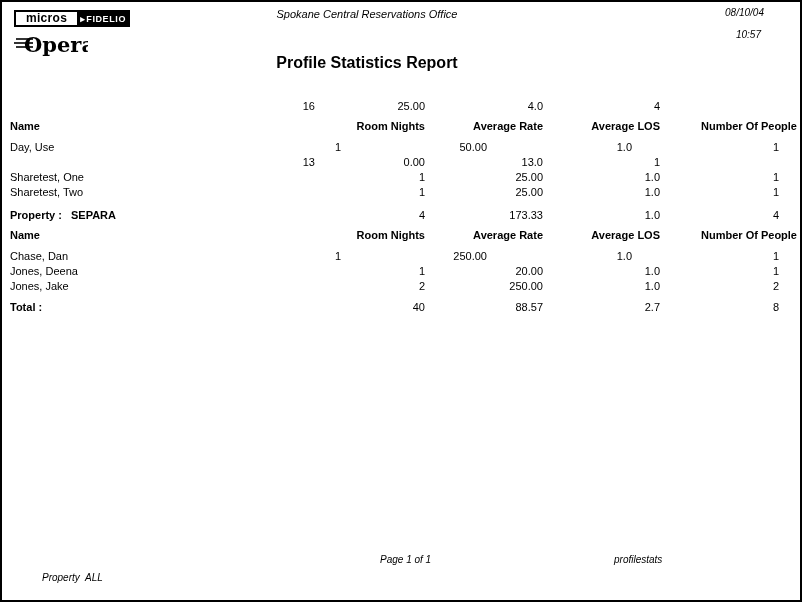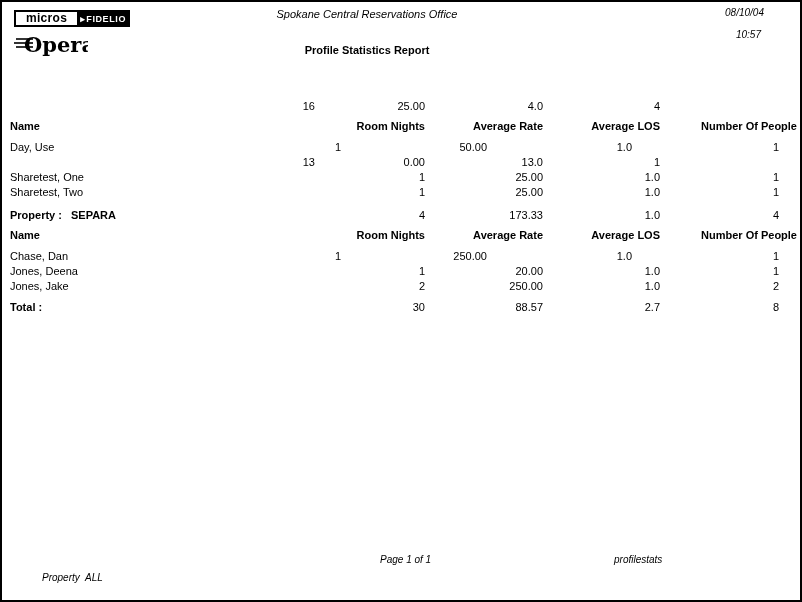--- a/index.html
+++ b/index.html
@@ -48,21 +48,21 @@
   .logo-opera { position: absolute; left: 12px; top: 27px; }
 
   
   .header-center {
     position: absolute;
     top: 6px; left: 0;
     width: 730px;
     text-align: center;
   }
   .office-name { font-style: italic; font-size: 11px; }
-  .report-title { margin-top: 24px; font-weight: bold; font-size: 11px; }
+  .report-title { margin-top: 34px; font-weight: bold; font-size: 16px; }
 
   .header-date {
     position: absolute; top: 5px; right: 36px;
     font-style: italic; font-size: 10px;
   }
   .header-time {
     position: absolute; top: 27px; right: 39px;
     font-style: italic; font-size: 10px;
   }
 
@@ -236,21 +236,21 @@
     <div class="cell-num">2</div>
     <div class="cell-num">250.00</div>
     <div class="cell-num">1.0</div>
     <div class="cell-num">2</div>
   </div>
 </div>
   </div>
 </div>
     <div class="row total-row">
       <div class="cell-name total-label">Total :</div>
-      <div class="cell-num">30</div>
+      <div class="cell-num">40</div>
       <div class="cell-num">88.57</div>
       <div class="cell-num">2.7</div>
       <div class="cell-num">8</div>
     </div>
   </div>
 
   <div class="footer-left">
     <div>Property  ALL</div>
     
     

